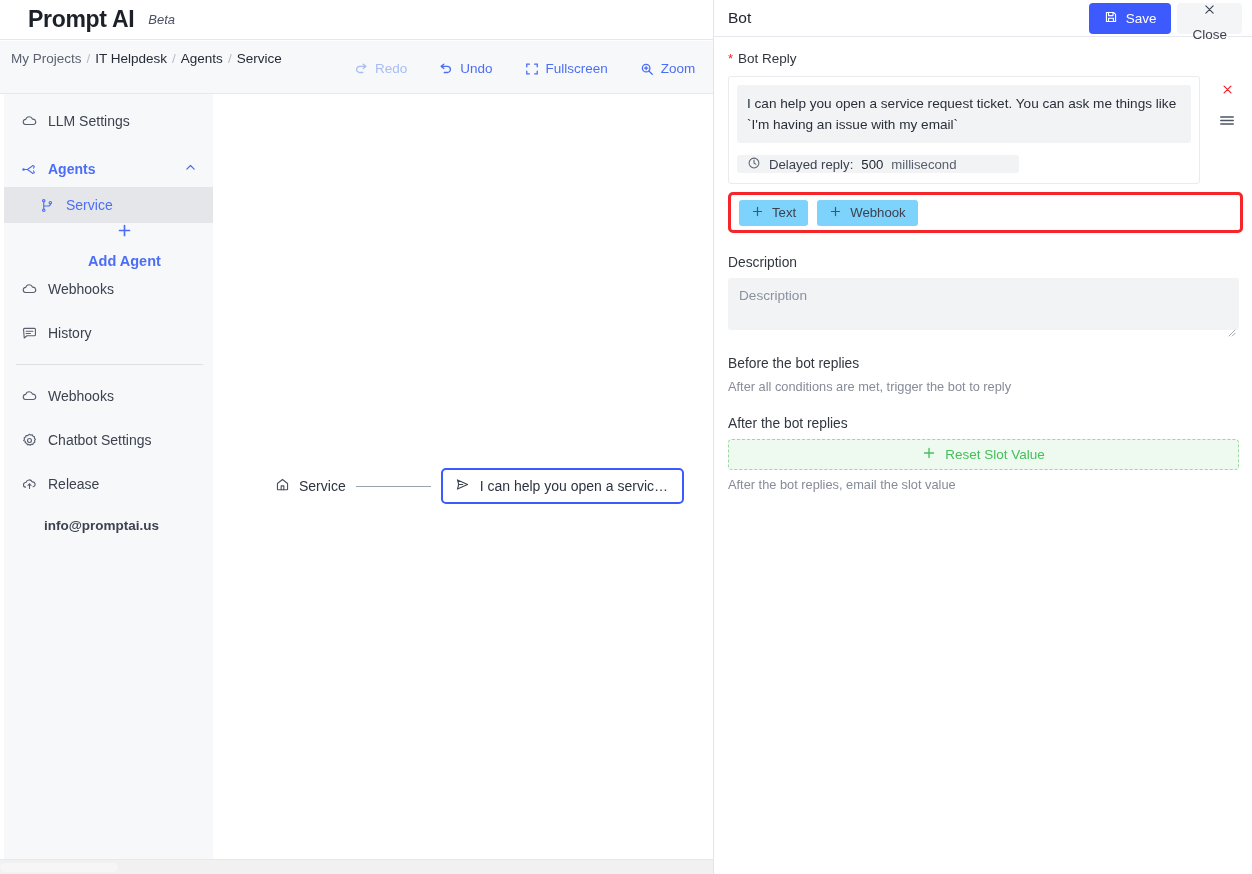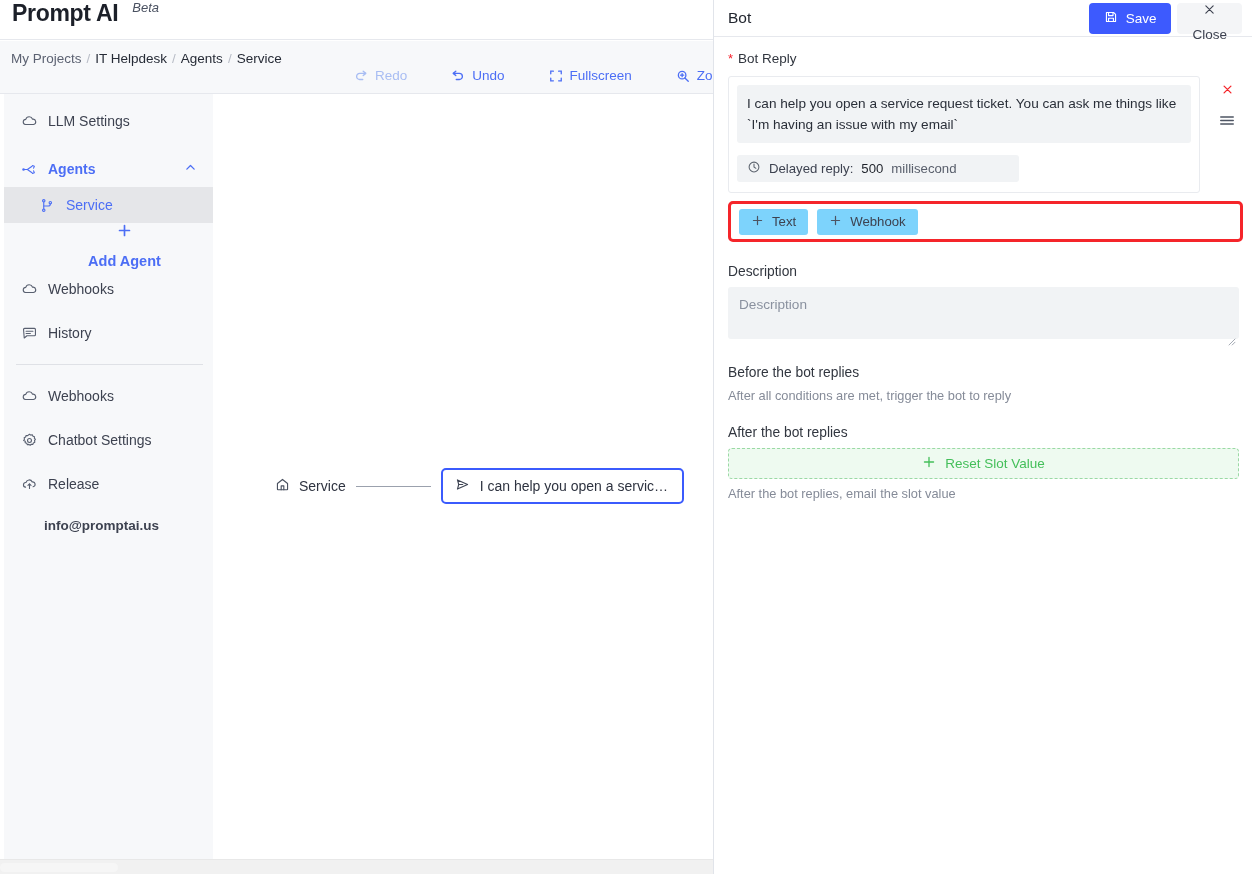--- a/index.html
+++ b/index.html
@@ -18,22 +18,22 @@
     width: 713px; height: 874px;
     background: #ffffff;
     overflow: hidden;
   }
 
   
   .brandbar {
     position: absolute; left: 0; top: 0;
     width: 713px; height: 40px;
     background: #ffffff;
-    display: flex; align-items: flex-start;
-    padding-left: 12px;
+    display: flex; align-items: center;
+    padding-left: 28px;
     border-bottom: 1px solid #e6e8ed;
   }
   .brand-title {
     font-size: 23px; font-weight: 700; color: #1c2029;
     letter-spacing: -0.3px;
   }
   .brand-beta {
     font-size: 13px; font-style: italic; color: #4a5161;
     margin-left: 14px; font-weight: 400;
   }
@@ -49,23 +49,23 @@
     position: absolute; left: 11px; top: 7px;
     width: 320px;
     font-size: 13.5px; color: #262b36;
     line-height: 21px;
   }
   .crumbs .sep { color: #b9bdc7; margin: 0 5px; }
   .crumbs .muted { color: #5c6272; }
   .crumbs .cur { color: #262b36; }
 
   .toolbar {
-    position: absolute; left: 338px; top: 8px;
+    position: absolute; left: 338px; top: 1px;
     height: 53px; display: flex; align-items: flex-start;
-    gap: 12px;
+    gap: 0px;
   }
   .tool {
     display: flex; align-items: center; gap: 7px;
     font-size: 13.5px; color: #4c6ef5;
     padding: 0 16px; height: 53px; white-space: nowrap;
     cursor: pointer;
   }
   .tool.disabled { color: #a8bdf3; cursor: default; }
   .tool svg { display: block; }
 
@@ -204,21 +204,21 @@
     width: 100%; height: 58px;
     background: #f1f3f5; border: none; border-radius: 3px;
     resize: none; outline: none;
     font-family: inherit; font-size: 13.6px; color: #2a2f39;
     line-height: 21px; padding: 8px 10px;
     overflow: hidden;
   }
   .delay-row {
     margin-top: 8px;
     background: #f1f3f5; border-radius: 3px;
-    height: 27px; display: flex; align-items: center;
+    height: 18px; display: flex; align-items: center;
     gap: 8px; padding: 0 10px;
     width: 282px;
     font-size: 13.2px; color: #3d4250;
   }
   .delay-val { color: #1f232b; font-weight: 400; }
   .delay-unit { color: #585e6b; }
 
   .card-side {
     position: absolute; right: -36px; top: 5px;
     display: flex; flex-direction: column; align-items: center;

